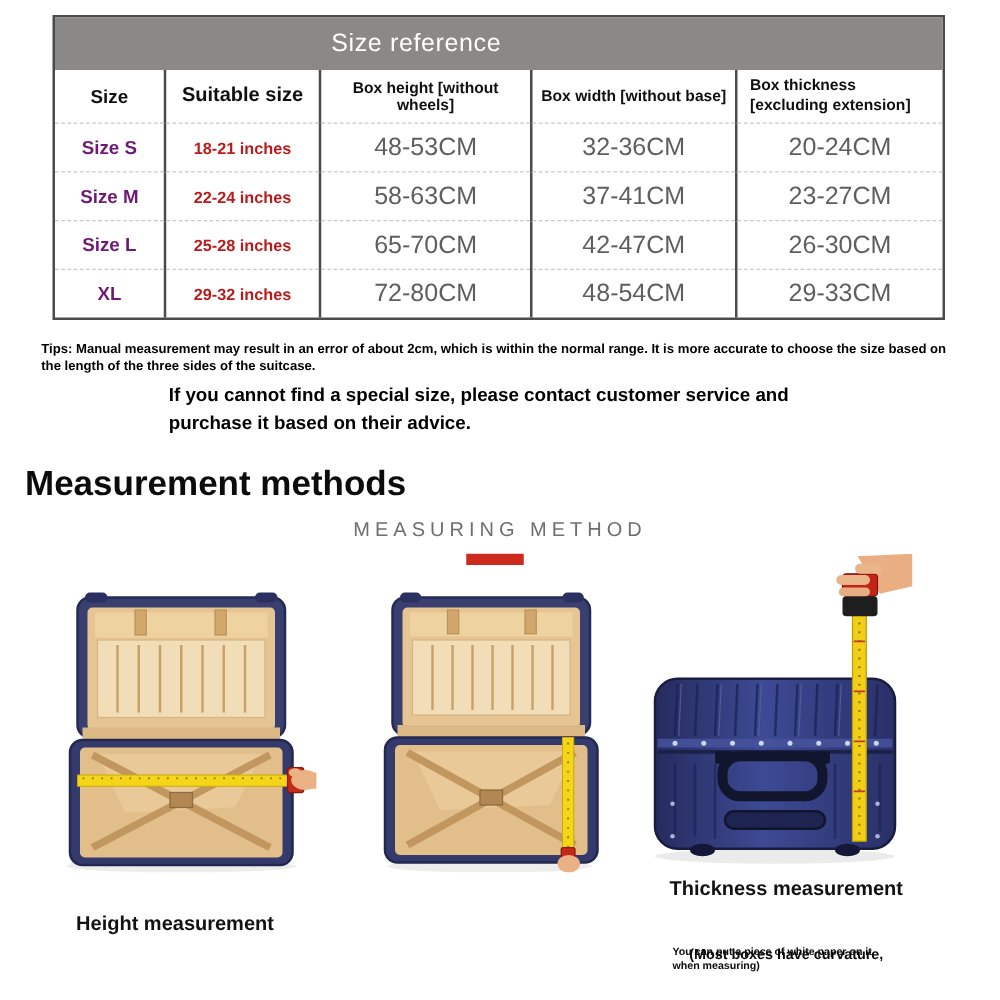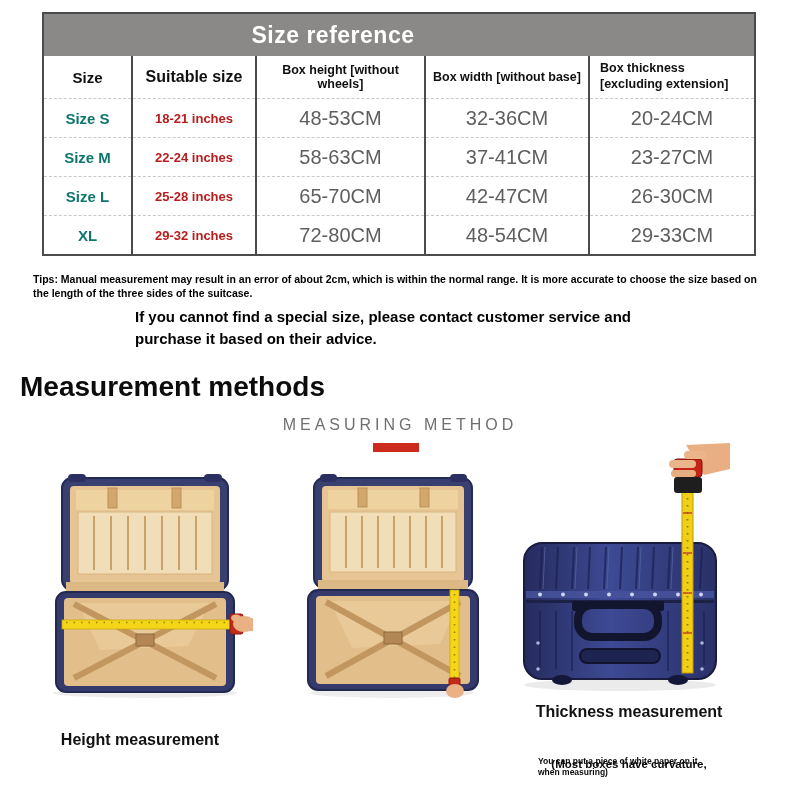--- a/index.html
+++ b/index.html
@@ -2,33 +2,33 @@
 <html><head>
 <meta charset="utf-8">
 <style>
   html,body{margin:0;padding:0;background:#fff;}
   .page{position:relative;width:800px;height:800px;background:#ffffff;overflow:hidden;
         font-family:"Liberation Sans",sans-serif;color:#111;}
 
   
   .ref-table{position:absolute;left:42px;top:12px;width:710px;border:2px solid #4b4b4b;background:#fff;}
   .title-band{background:#8b8987;height:42px;display:flex;align-items:center;justify-content:center;}
-  .title-band span{color:#ffffff;font-weight:bold;font-size:23px;position:relative;left:-66px;letter-spacing:.5px;}
+  .title-band span{color:#ffffff;font-weight:normal;font-size:20px;position:relative;left:-66px;letter-spacing:.5px;}
   table.sizes{width:100%;border-collapse:collapse;table-layout:fixed;}
   table.sizes col.c0{width:88px;} table.sizes col.c1{width:124px;}
   table.sizes col.c2{width:169px;} table.sizes col.c3{width:164px;} table.sizes col.c4{width:165px;}
   table.sizes th,table.sizes td{border-left:2px solid #4b4b4b;vertical-align:middle;}
   table.sizes th:first-child,table.sizes td:first-child{border-left:none;margin-top:44px;}
   table.sizes thead th{height:40px;font-weight:bold;color:#101010;text-align:center;}
   table.sizes thead th.hd-size{font-size:15px;}
   table.sizes thead th.hd-suit{font-size:16px;}
   table.sizes thead th.hd-sm{font-size:12.5px;}
   table.sizes thead th.hd-left{text-align:left;padding-left:10px;padding-right:6px;font-size:12.5px;line-height:1.25;}
   table.sizes tbody td{height:36px;text-align:center;border-top:1px dashed #c9c9c9;}
-  td.lbl{font-weight:bold;font-size:15px;color:#0f766e;}
+  td.lbl{font-weight:bold;font-size:15px;color:#701a75;}
   td.inch{font-weight:bold;font-size:13px;color:#b91c1c;}
   td.cm{font-size:20px;color:#5e5e5e;font-weight:normal;}
 
   
   .tips-small{position:absolute;left:33px;top:261px;width:729px;font-size:10.5px;font-weight:bold;
               color:#000;line-height:1.4;}
   .tips-bold{position:absolute;left:135px;top:291px;width:548px;font-size:15px;font-weight:bold;
              color:#000;line-height:1.45;}
 
   

